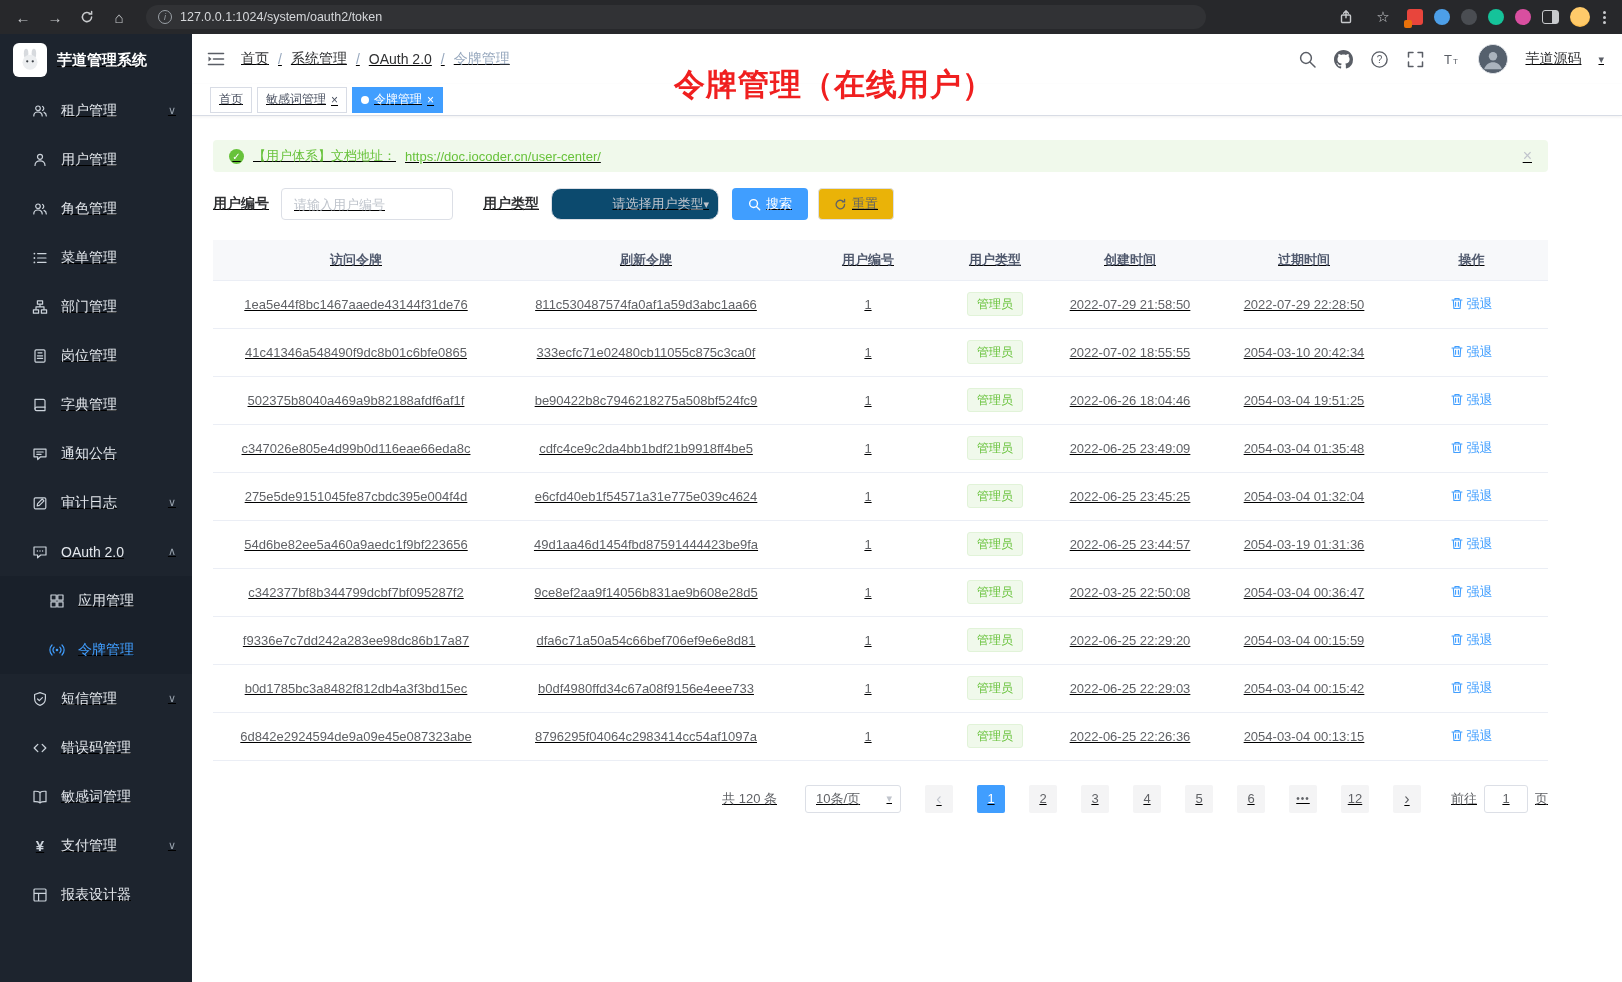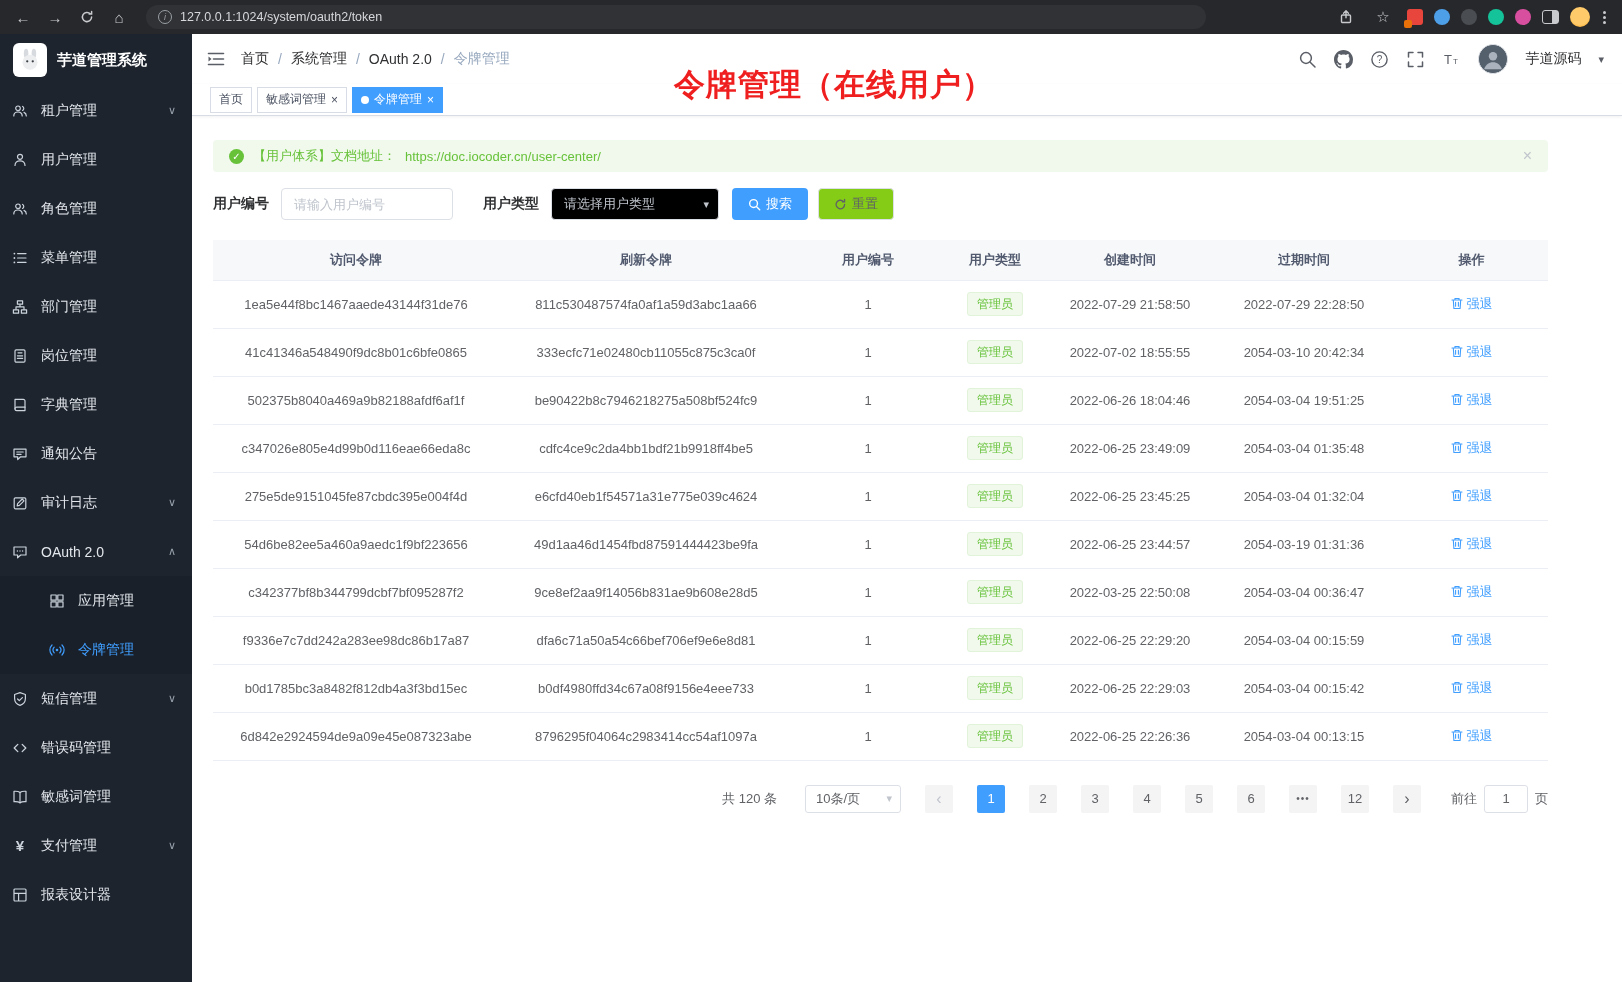--- a/index.html
+++ b/index.html
@@ -17,29 +17,29 @@
   .b-right { margin-left:auto; display:flex; align-items:center; gap:11px; padding-right:4px; }
   .ext { width:16px; height:16px; border-radius:50%; position:relative; flex:none; }
   .ext.badged::after { content:""; position:absolute; left:-3px; bottom:-3px; width:8px; height:8px; background:#e8710a; border-radius:2px; }
   .split-icon { width:17px; height:14px; border:1.4px solid #c8cacd; border-radius:3px; position:relative; }
   .split-icon::after { content:""; position:absolute; right:0; top:0; width:6px; height:100%; background:#c8cacd; }
   .b-avatar { width:20px; height:20px; border-radius:50%; background:radial-gradient(circle at 50% 42%, #ffca6a 60%, #f29900 100%); }
   .dots-v { display:flex; flex-direction:column; gap:2px; padding:2px; }
   .dots-v i { width:3px; height:3px; background:#c8cacd; border-radius:50%; }
 
   
-  .app { display:flex; height:948px; }
+  .app { display:flex; height:948px;text-decoration:underline; }
 
   
   .sidebar { width:192px; background:#1d242e; flex:none; overflow:hidden; }
   .logo-row { height:52px; display:flex; align-items:center; padding:0 13px; gap:10px; }
   .logo-box { width:34px; height:34px; background:#fff; border-radius:6px; display:flex; align-items:center; justify-content:center; flex:none; }
   .logo-box svg { width:26px; height:26px; }
   .logo-title { color:#fff; font-size:15px; font-weight:700; white-space:nowrap; }
-  .menu-item { height:49px; display:flex; align-items:center; padding:0 16px 0 12px; color:#e3e7ec; font-size:14px; cursor:pointer; }
+  .menu-item { height:49px; display:flex; align-items:center; padding:0 16px 0 32px; color:#e3e7ec; font-size:14px; cursor:pointer; }
   .menu-item .mi-icon { width:16px; height:16px; margin-right:13px; color:#ccd3db; flex:none; display:flex; align-items:center; justify-content:center; }
   .mi-icon svg { width:16px; height:16px; }
   .mi-icon.txt { font-size:15px; font-weight:700; }
   .menu-item .arrow { margin-left:auto; color:#97a1ac; font-size:11px; }
   .menu-item.sub { padding-left:49px; background:#19202a; }
   .menu-item.active { color:#409eff; }
   .menu-item.active .mi-icon { color:#409eff; }
 
   
   .main { flex:1; display:flex; flex-direction:column; background:#fff; min-width:0; }
@@ -71,26 +71,26 @@
   .alert { height:32px; background:#f0f9eb; border-radius:4px; display:flex; align-items:center; gap:9px; padding:0 16px; font-size:13px; color:#67c23a; }
   .check-circle { width:15px; height:15px; border-radius:50%; background:#67c23a; color:#fff; font-size:10px; display:flex; align-items:center; justify-content:center; flex:none; }
   .alert-link { color:#67c23a; cursor:pointer; }
   .alert-close { margin-left:auto; color:#c0c4cc; font-size:16px; cursor:pointer; }
 
   .filter-row { display:flex; align-items:center; margin-top:16px; font-size:14px; }
   .f-label { font-weight:700; color:#303133; margin-right:12px; }
   .f-label.second { margin-left:30px; }
   .f-input { width:172px; height:32px; border:1px solid #dcdfe6; border-radius:4px; padding:0 12px; font-size:13px; color:#606266; outline:none; font-family:inherit; }
   .f-input::placeholder { color:#bfc4cc; }
-  .f-select { width:168px; height:32px; border:1px solid #dcdfe6; border-radius:4px; background:#000000; display:flex; align-items:center; justify-content:space-between; padding:0 9px 0 12px; font-size:13px; color:#bfc4cc; cursor:pointer; }
+  .f-select { width:168px; height:32px; border:1px solid #dcdfe6; border-radius:10px; background:#0c4a6e; display:flex; align-items:center; justify-content:flex-end; padding:0 9px 0 12px; font-size:13px; color:#bfc4cc; cursor:pointer; }
   .f-select .caret { color:#c0c4cc; }
   .btn { height:32px; border-radius:4px; display:inline-flex; align-items:center; gap:5px; padding:0 15px; font-size:13px; cursor:pointer; border:1px solid transparent; font-family:inherit; }
   .btn svg { width:13px; height:13px; }
   .btn-primary { background:#409eff; color:#fff; margin-left:13px; }
-  .btn-plain { background:#84cc16; border-color:#dcdfe6; color:#606266; margin-left:10px; }
+  .btn-plain { background:#eab308; border-color:#dcdfe6; color:#606266; margin-left:10px; }
 
   table.grid { width:100%; border-collapse:collapse; table-layout:fixed; margin-top:20px; font-size:13px; color:#606266; }
   .grid th { height:40px; background:#f7f8fa; font-weight:700; color:#515a6e; border-bottom:1px solid #ebeef5; text-align:center; font-size:13px; }
   .grid td { height:48px; border-bottom:1px solid #ebeef5; text-align:center; padding:0 6px; white-space:nowrap; overflow:hidden; text-overflow:ellipsis; }
   .tag-success { display:inline-block; padding:2px 9px; background:#f0f9eb; border:1px solid #e1f3d8; color:#67c23a; border-radius:3px; font-size:12px; line-height:18px; }
   .action-link { color:#409eff; display:inline-flex; align-items:center; gap:4px; cursor:pointer; }
   .action-link svg { width:12px; height:13px; }
 
   .pagination { display:flex; align-items:center; justify-content:flex-end; gap:24px; margin-top:24px; font-size:13px; color:#606266; }
   .pg-total { margin-right:4px; }

